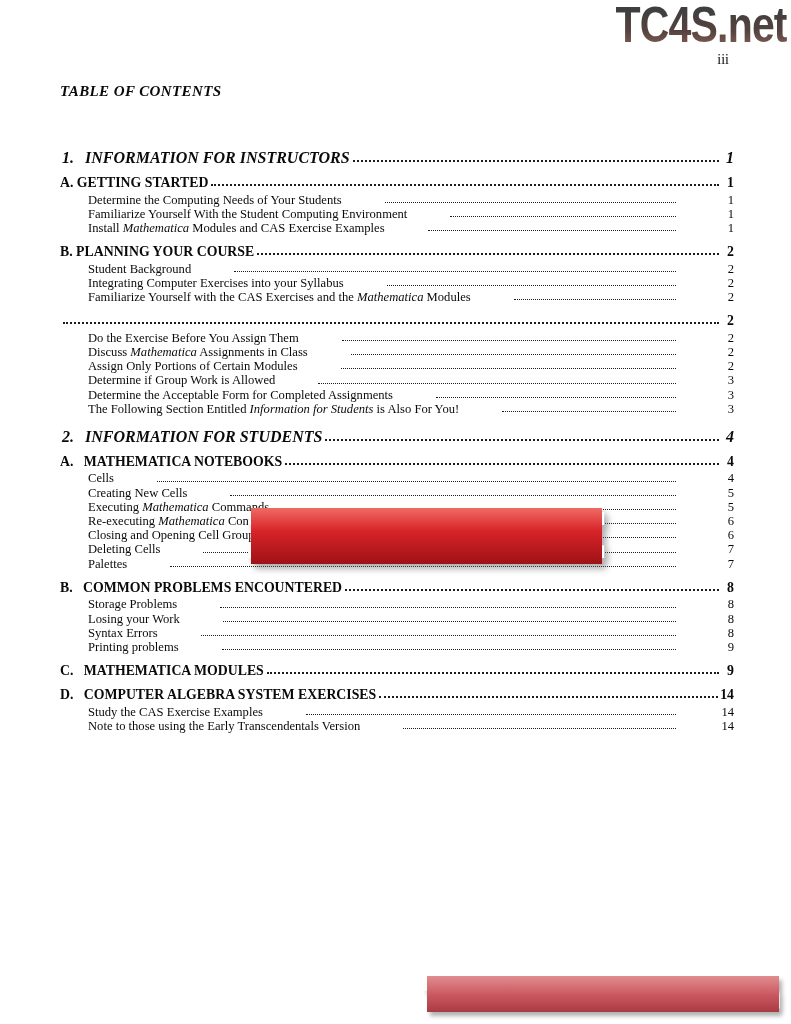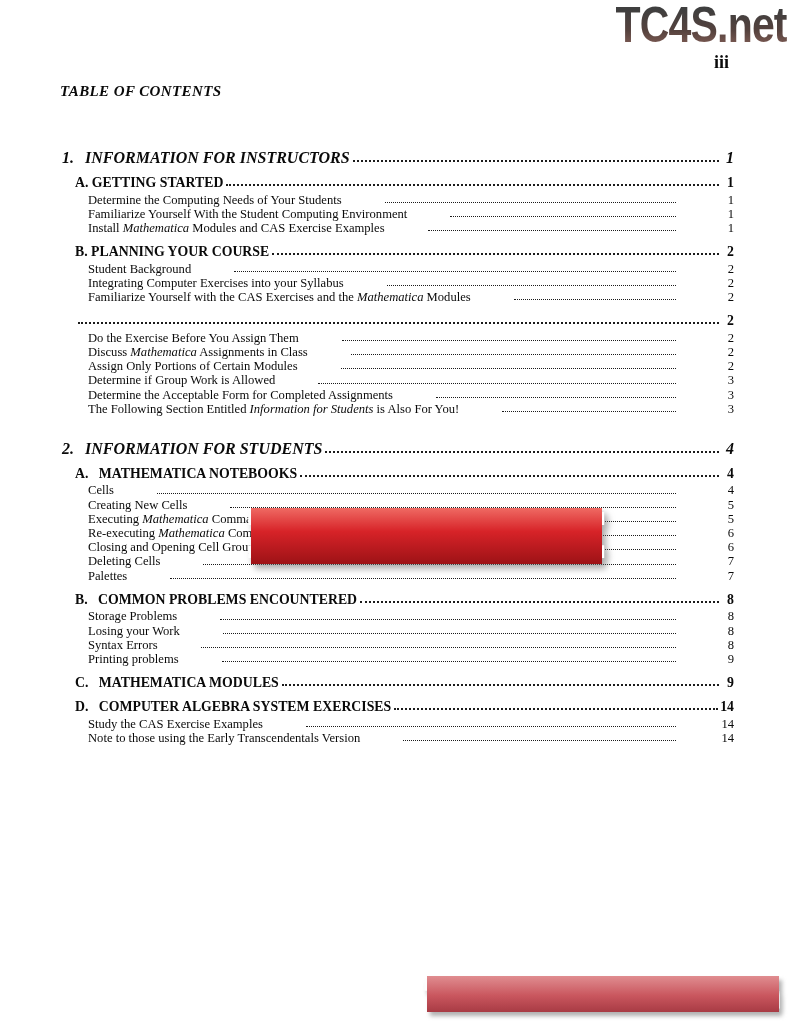--- a/index.html
+++ b/index.html
@@ -14,41 +14,41 @@
     font-family:"Liberation Sans",sans-serif;font-weight:bold;font-size:50px;line-height:50px;
     transform:scaleX(.82);transform-origin:100% 0;white-space:nowrap;
   }
   .wm-top-text{
     background:linear-gradient(180deg,#3f3f3f 22%,#55423e 60%,var(--tc4s-brown,#8a635b) 95%);
     -webkit-background-clip:text;background-clip:text;color:transparent;
     letter-spacing:-1px;
   }
   .page-num{
     position:absolute;top:52px;right:62px;
-    font-weight:bold;font-size:18px;
+    font-weight:normal;font-size:14px;
   }
   .doc-title{
     position:absolute;top:83px;left:60px;margin:0;
     font-size:15px;font-weight:bold;font-style:italic;letter-spacing:.4px;font-family:Liberation Serif, serif;
   }
   
   .toc{position:absolute;top:137px;left:60px;width:674px;}
   .row{display:flex;align-items:baseline;}
   .label{white-space:pre;}
   .dots{
     flex:1 1 auto;min-width:8px;height:0;align-self:flex-end;
     margin:0 2px 4px 3px;border-bottom:1.8px dotted #1b1b1b;
   }
   .pg{min-width:13px;text-align:right;white-space:nowrap;}
   .it{font-style:italic;}
-  .row-section{font-size:16px;font-weight:bold;font-style:italic;line-height:17px;margin-top:24px;margin-bottom:6px;}
+  .row-section{font-size:16px;font-weight:bold;font-style:italic;line-height:17px;margin-top:12px;margin-bottom:6px;}
   .toc .row-section:first-child{margin-top:12px;}
   .row-section .dots{border-bottom-width:2px;margin-bottom:4px;}
   .secnum{display:inline-block;width:23px;padding-left:2px;font-style:italic;}
-  .row-sub{font-size:13.8px;font-weight:bold;line-height:15px;margin-left:15px;margin-top:9px;margin-bottom:2.5px;align-items:center;}
+  .row-sub{font-size:13.8px;font-weight:bold;line-height:15px;margin-top:9px;margin-bottom:2.5px;align-items:center;}
   .row-sub .dots{border-bottom-width:2px;}
   .row-item{font-size:12.6px;line-height:14.2px;margin-left:28px;gap:40px;}
   .row-item .dots{margin-right:5px;border-bottom-width:1.5px;}
   
   .wm{position:absolute;white-space:nowrap;}
   .wm .wm-outline{position:absolute;left:0;top:0;color:#fff;}
   .wm .wm-fill{position:relative;-webkit-background-clip:text;background-clip:text;color:transparent;}
   .wm-mid{
     left:251px;top:478px;
     font-family:"DejaVu Serif",serif;font-weight:bold;font-size:48px;line-height:52px;letter-spacing:1px;

